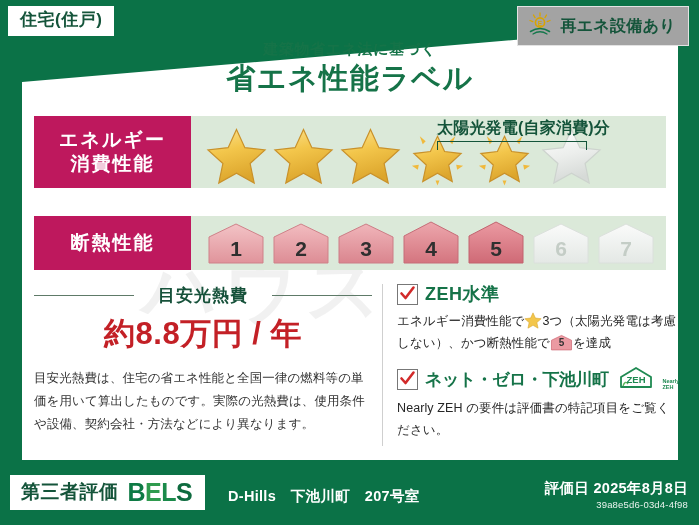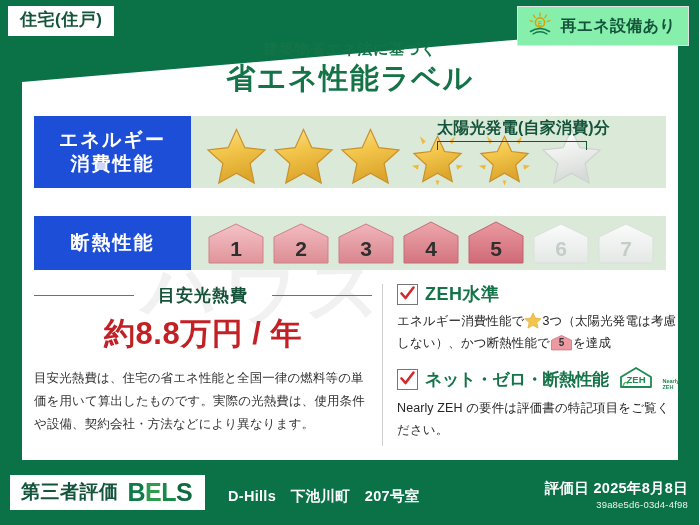--- a/index.html
+++ b/index.html
@@ -46,21 +46,21 @@
     letter-spacing: 0.5px;
     padding: 5px 12px 6px 12px;
     z-index: 6;
     line-height: 1.1;
   }
 
   
   .renew-badge {
     position: absolute;
     right: 10px; top: 6px;
-    background: #86efac;
+    background: #a3a3a3;
     z-index: 6;
     display: flex;
     align-items: center;
     gap: 7px;
     padding: 5px 12px 5px 9px;
     border: 1px solid #e3e3e3;
   }
   .renew-badge .rb-text {
     color: #14543a;
     font-size: 16px;
@@ -124,21 +124,21 @@
     align-items: stretch;
     background: #dbe9d9;
     height: 72px;
     width: 632px;
     z-index: 3;
   }
   .perf-row.row-energy { top: 12px; height: 72px; }
   .perf-row.row-insul  { top: 112px; height: 54px; }
 
   .perf-label {
-    background: #1d4ed8;
+    background: #be185d;
     color: #ffffff;
     width: 157px;
     display: flex;
     flex-direction: column;
     align-items: center;
     justify-content: center;
     font-weight: bold;
     letter-spacing: 2px;
     line-height: 1.25;
     flex: none;
@@ -652,21 +652,21 @@
                 </svg><span class="ihn">5</span></span><span>を達成</span></div>
         </div>
 
         <div class="zeh-item" style="margin-top:12px;">
           <div class="zeh-head">
             <span class="checkbox">
               <svg viewBox="0 0 17 17">
                   <path d="M2.5 8.5 L6.5 13 L14.5 2.5" fill="none" stroke="#d22a2a" stroke-width="2.6" stroke-linecap="round" stroke-linejoin="round"></path>
                 </svg>
             </span>
-            <span class="zeh-title small-sp">ネット・ゼロ・断熱性能</span>
+            <span class="zeh-title small-sp">ネット・ゼロ・下池川町</span>
             <span class="zeh-logo">
               <span>
                 <svg width="34" height="23" viewBox="0 0 34 23">
                   <path d="M17 2 L32 11 L32 21 L2 21 L2 11 Z" fill="#ffffff" stroke="#1f8a52" stroke-width="1.8" stroke-linejoin="round"></path>
                   <path d="M4 20 Q6 14 9 18" fill="none" stroke="#5cb85c" stroke-width="1.4"></path>
                   <text x="17" y="17" text-anchor="middle" font-size="9.5" font-weight="bold" fill="#1f8a52" font-family="Liberation Sans, sans-serif">ZEH</text>
                 </svg>
               </span>
               <span class="zl-sub">
                 <span>Nearly</span><br>

